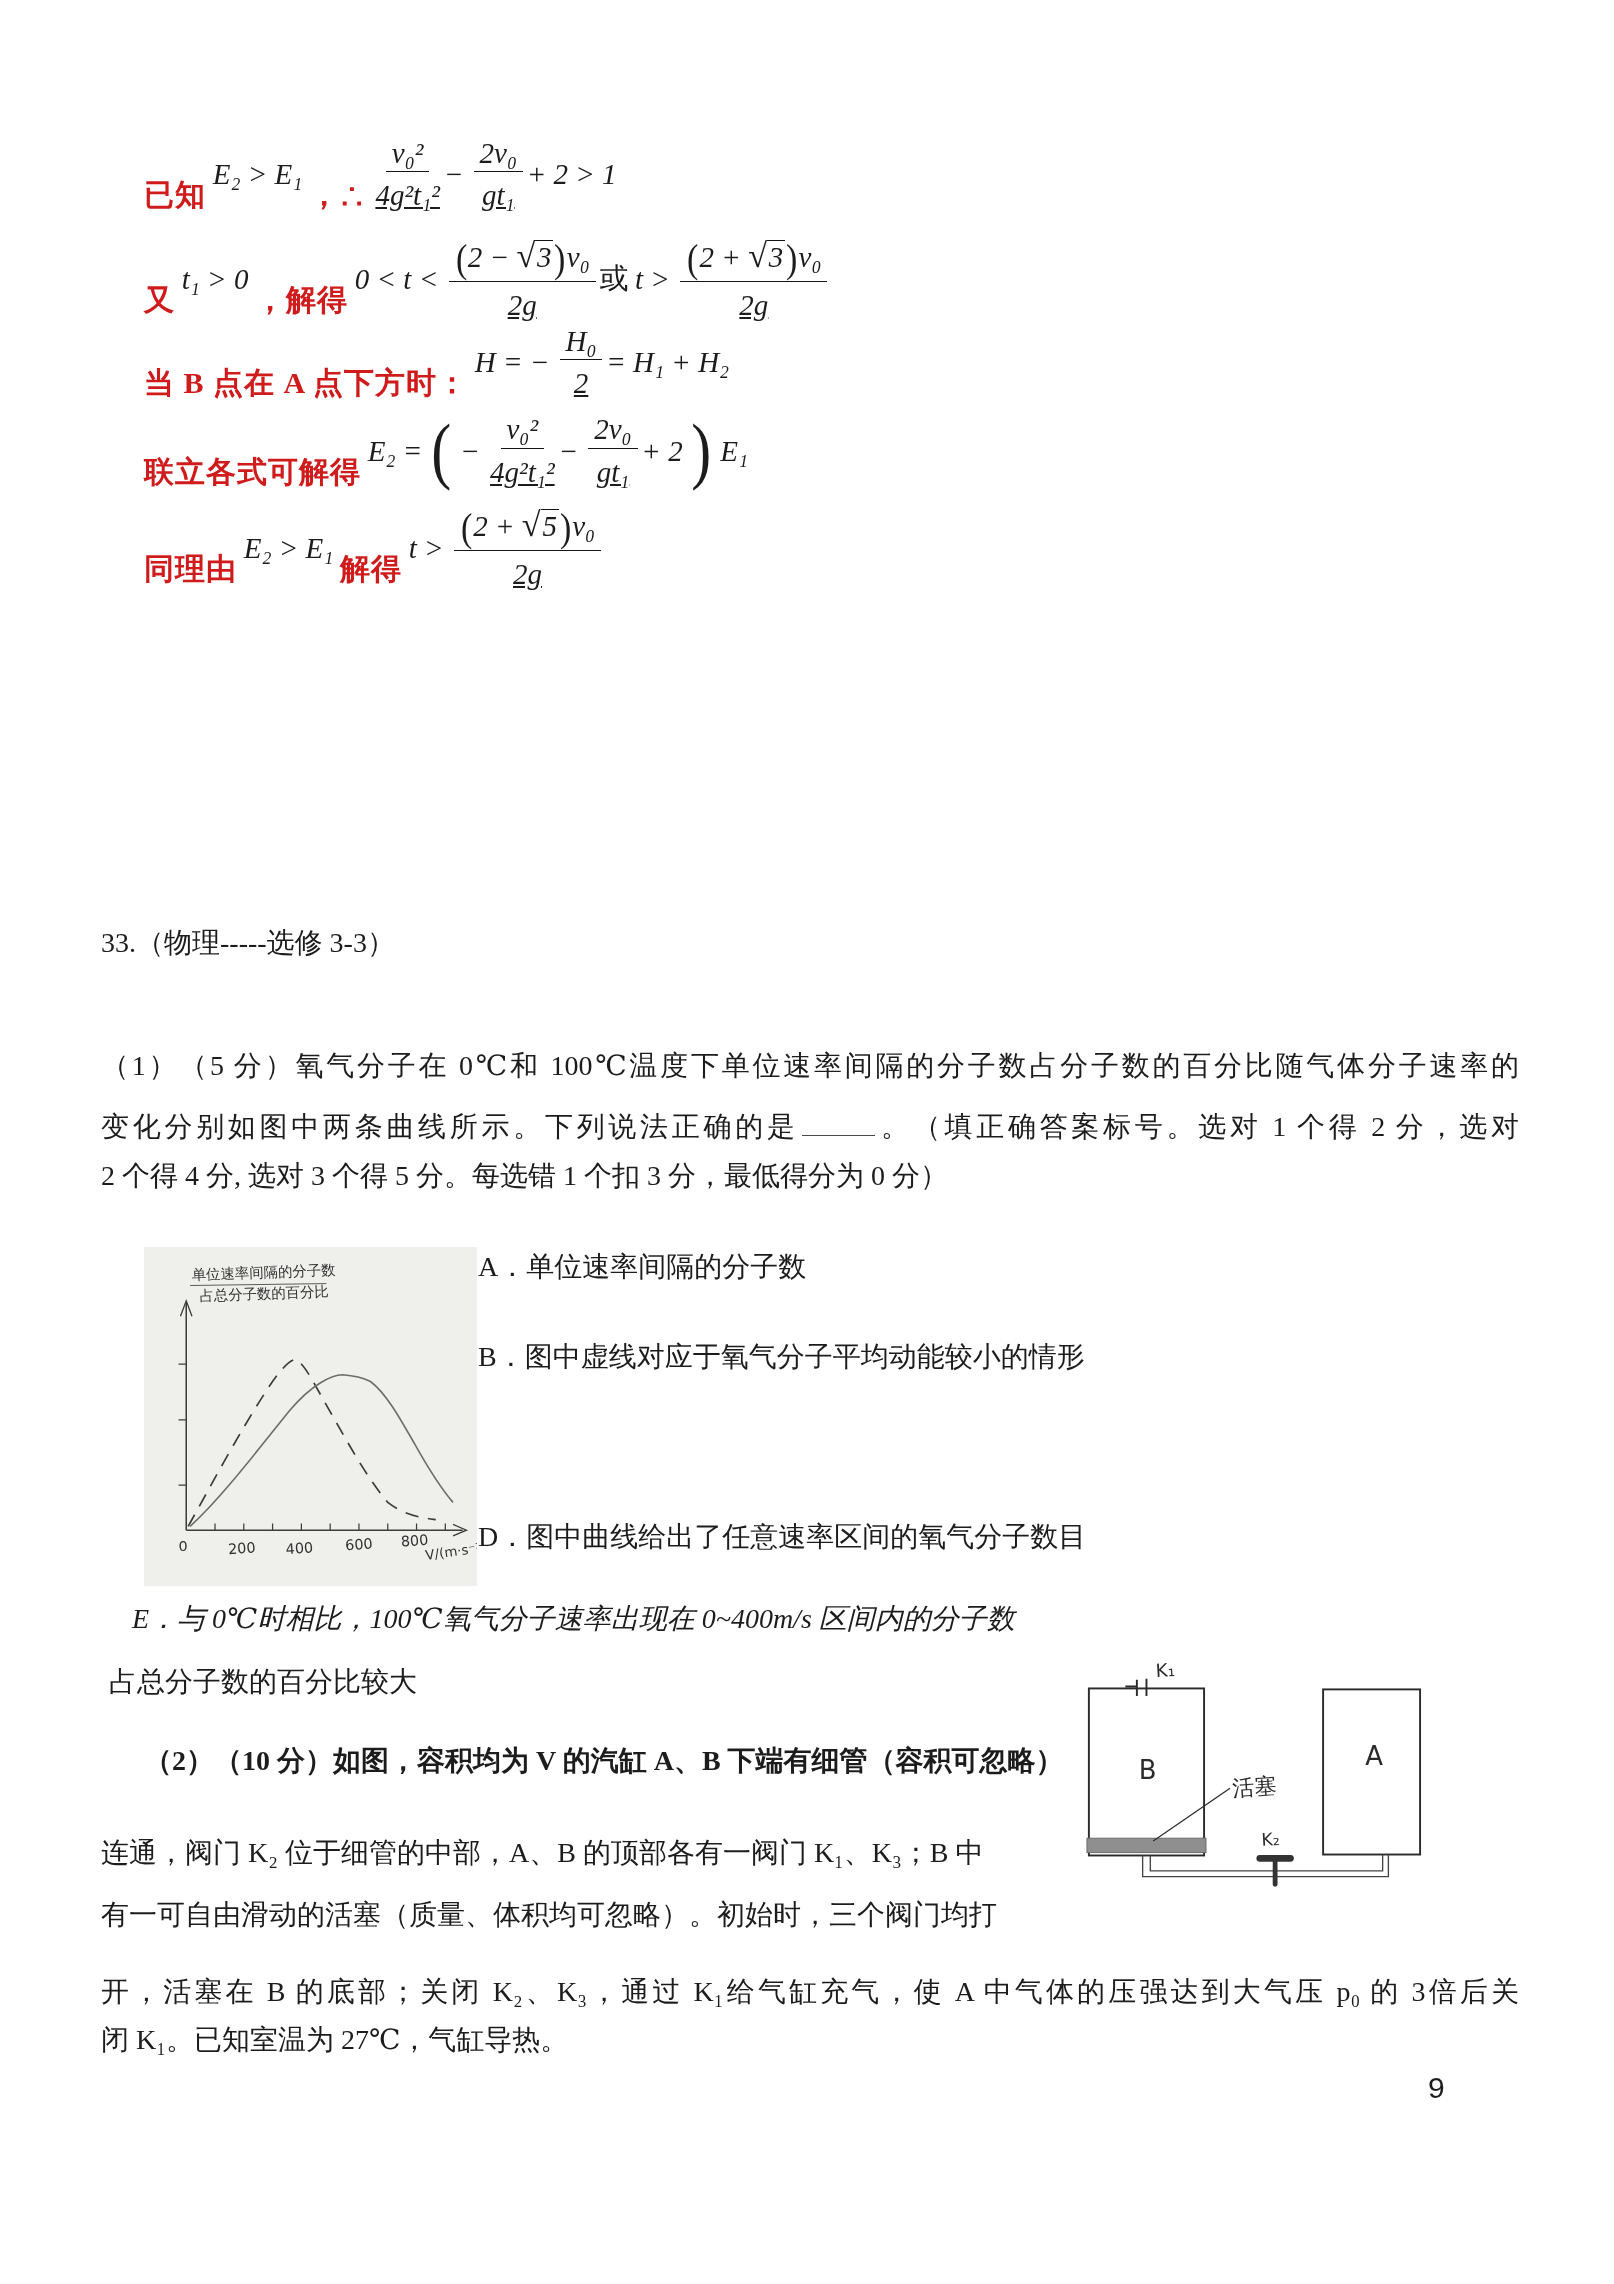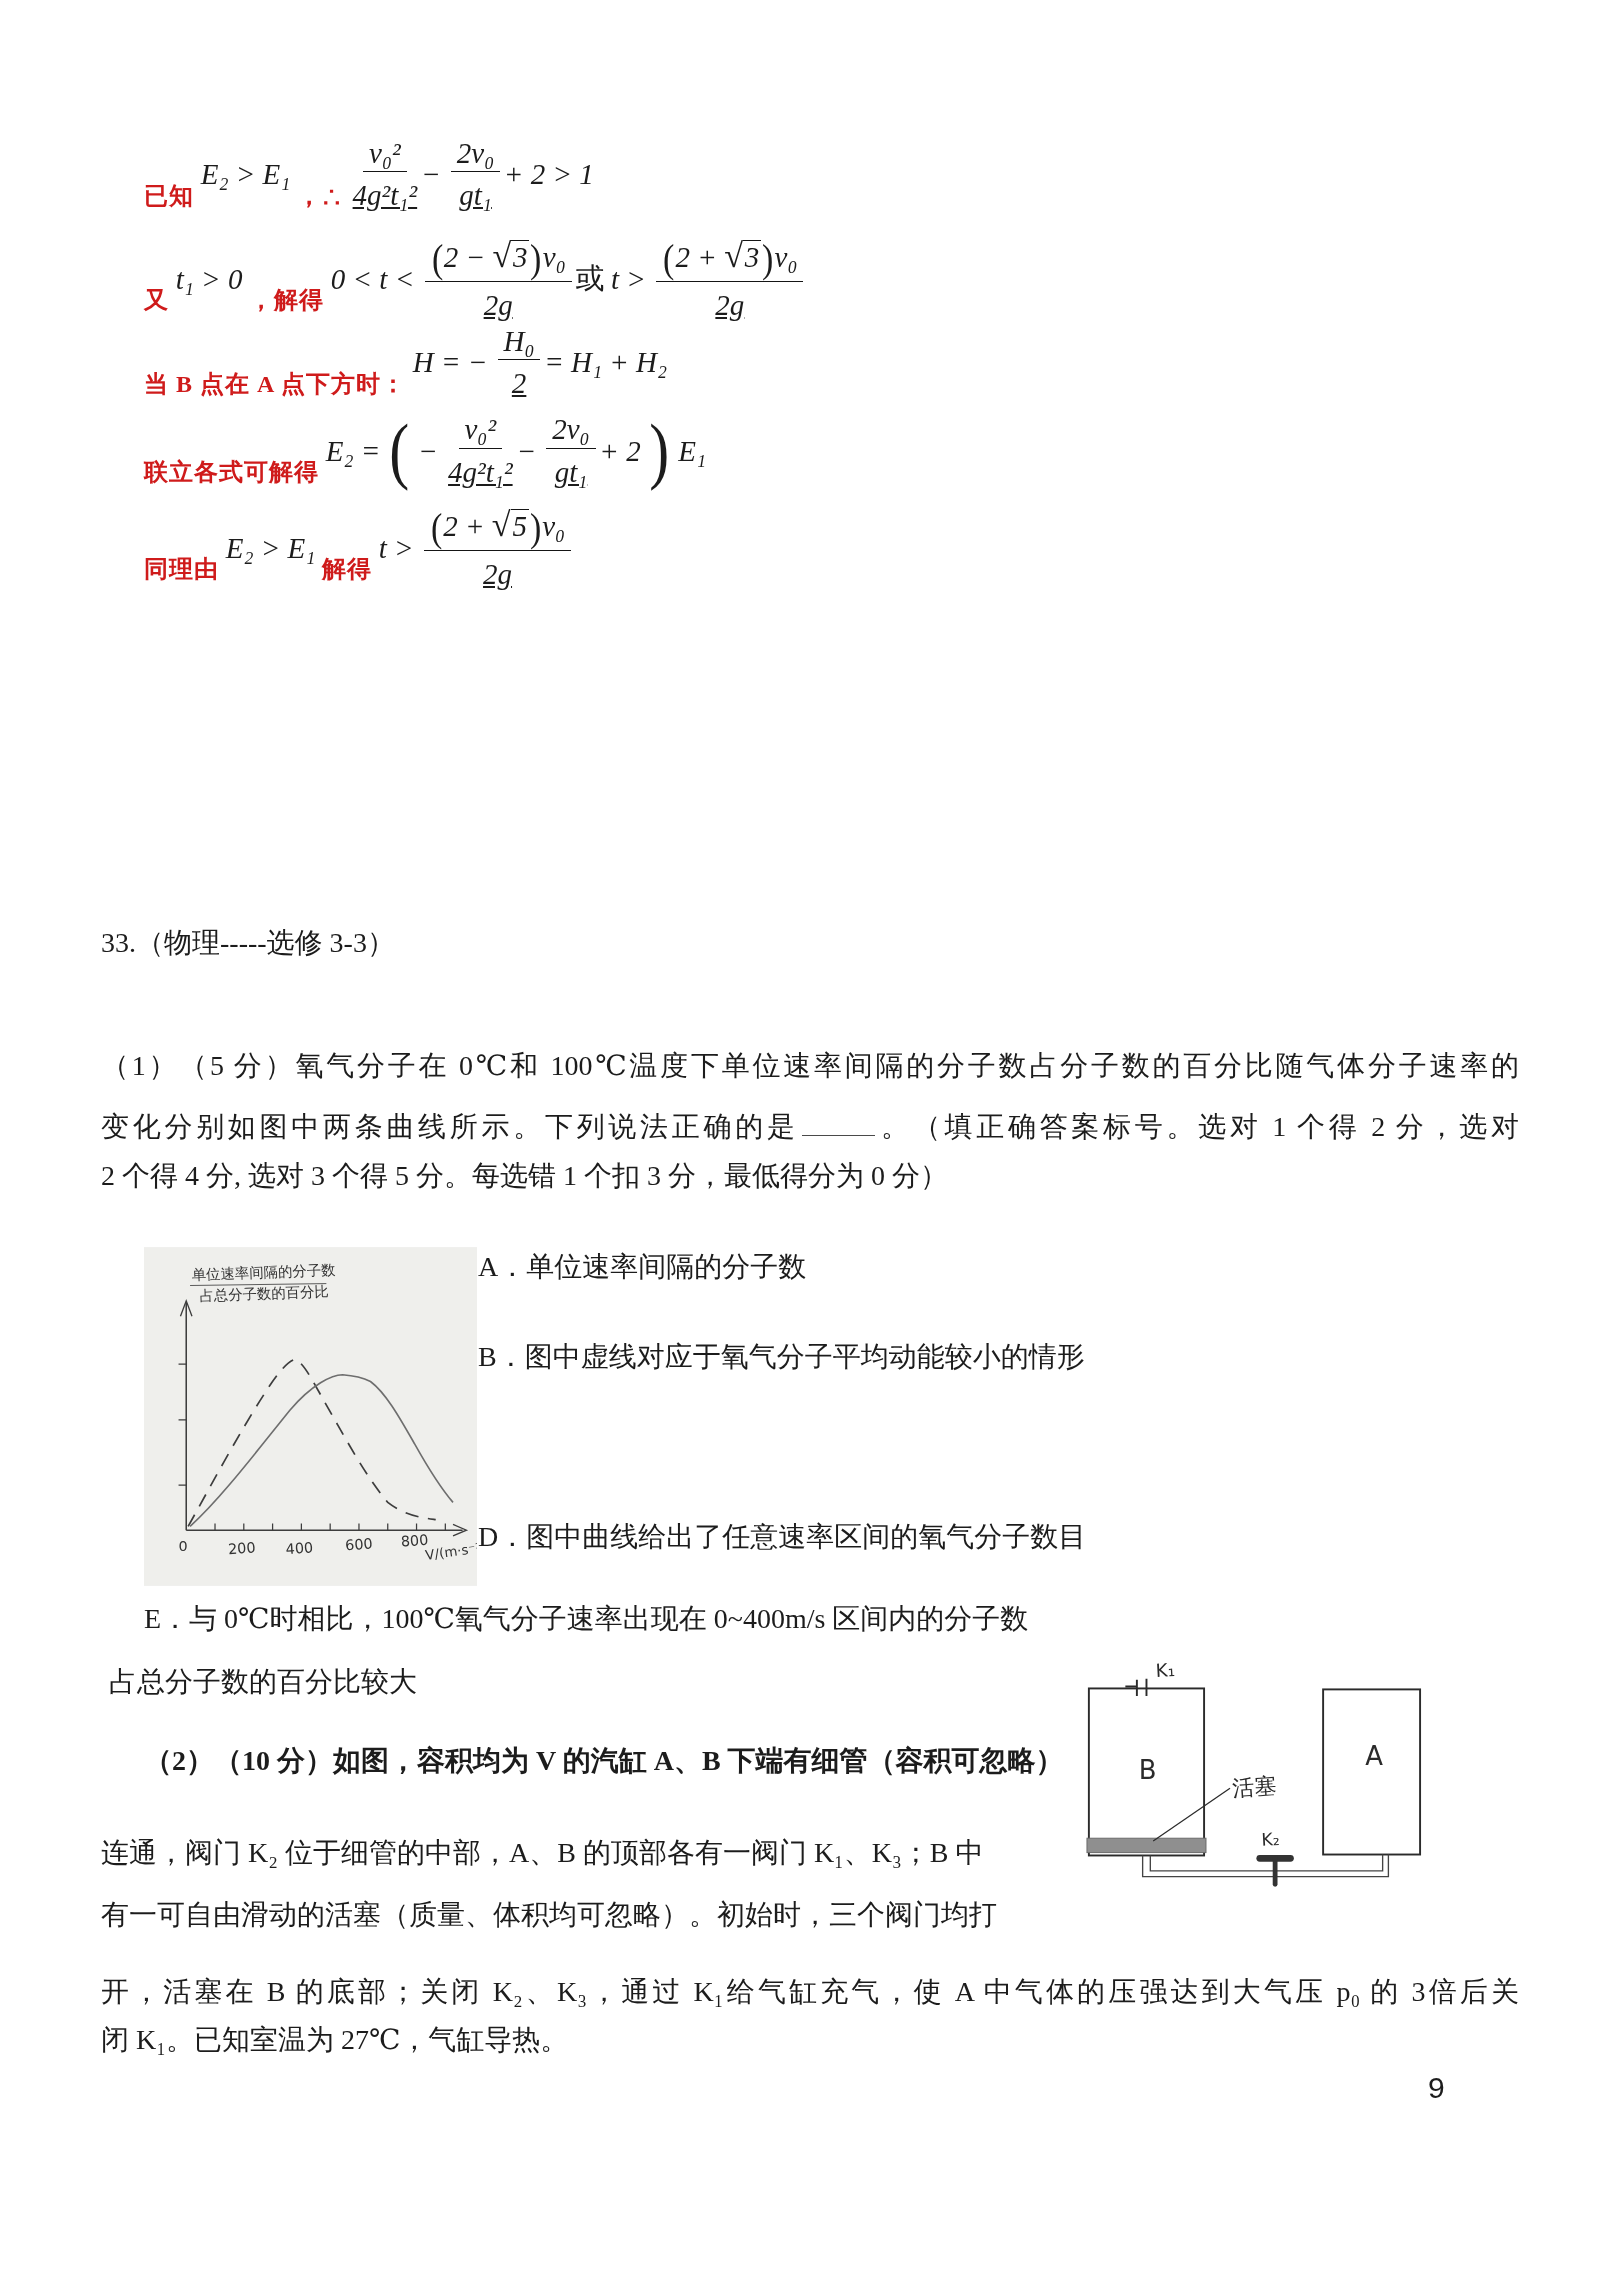--- a/index.html
+++ b/index.html
@@ -6,21 +6,21 @@
   #page{
     position:relative;width:1615px;height:2285px;background:#ffffff;
     font-family:"Liberation Serif","DejaVu Serif",serif;color:#1c1c1c;
     overflow:hidden;
   }
   .abs{position:absolute;}
 
   
   .sol{display:flex;align-items:center;font-size:29px;white-space:nowrap;}
   .sol>*{margin-right:6.7px;}
-  .red{color:#cf1b1b;font-weight:bold;font-style:normal;font-size:24px;letter-spacing:1px;margin-top:42px;}
+  .red{color:#cf1b1b;font-weight:bold;font-style:normal;font-size:30px;letter-spacing:1px;margin-top:42px;}
   .mi{font-style:italic;}
   .frac{display:inline-flex;flex-direction:column;align-items:center;text-align:right;margin:0 3.8px;}
   .frac .num{display:block;border-bottom:1.9px solid #151515;padding:0 5.8px 1px;line-height:1.15;font-style:italic;}
   .frac .den{display:block;padding-top:7px;line-height:1.15;font-style:italic;text-decoration:underline;}
   .bp{font-size:73px;line-height:88px;height:88px;display:inline-block;vertical-align:middle;
       font-style:normal;font-weight:400;transform:scaleX(.82);}
   .bpn{font-size:40px;line-height:1.05;vertical-align:-0.14em;font-style:normal;font-weight:400;
        display:inline-block;transform:scaleX(.85);}
   .sqrt-sym{font-style:normal;font-size:1.18em;}
   .rad{border-top:1.9px solid #151515;font-style:italic;padding:0 1.9px;}
@@ -154,21 +154,21 @@
   <div class="abs para" style="left:478px;top:1249px;">
     <span>A．</span><span>单位速率间隔的分子数</span>
   </div>
   <div class="abs para" style="left:478px;top:1339px;">
     <span>B．</span><span>图中虚线对应于氧气分子平均动能较小的情形</span>
   </div>
   <div class="abs para" style="left:478px;top:1519px;">
     <span>D．</span><span>图中曲线给出了任意速率区间的氧气分子数目</span>
   </div>
 
-  <div class="abs para" style="left:144px;top:1601px;">E．与 0℃时相比，100℃氧气分子速率出现在 0~400m/s 区间内的分子数</div>
+  <div class="abs para" style="left:132px;top:1601px;font-style:italic;">E．与 0℃时相比，100℃氧气分子速率出现在 0~400m/s 区间内的分子数</div>
   <div class="abs para" style="left:109px;top:1664px;">占总分子数的百分比较大</div>
 
   <div class="abs para" style="left:144px;top:1743px;font-weight:bold;">（2）（10 分）如图，容积均为 V 的汽缸 A、B 下端有细管（容积可忽略）</div>
   <div class="abs para" style="left:101px;top:1835px;">连通，阀门 K₂ 位于细管的中部，A、B 的顶部各有一阀门 K₁、K₃；B 中</div>
   <div class="abs para" style="left:101px;top:1897px;">有一可自由滑动的活塞（质量、体积均可忽略）。初始时，三个阀门均打</div>
   <div class="abs para jfull" style="left:101px;top:1960px;">开，活塞在 B 的底部；关闭 K₂、K₃，通过 K₁给气缸充气，使 A 中气体的压强达到大气压 p₀ 的 3倍后关</div>
   <div class="abs para" style="left:101px;top:2022px;">闭 K₁。已知室温为 27℃，气缸导热。</div>
 
   <svg class="abs" style="left:1062px;top:1598px;" width="384" height="298" viewBox="0 0 400 310">
 

